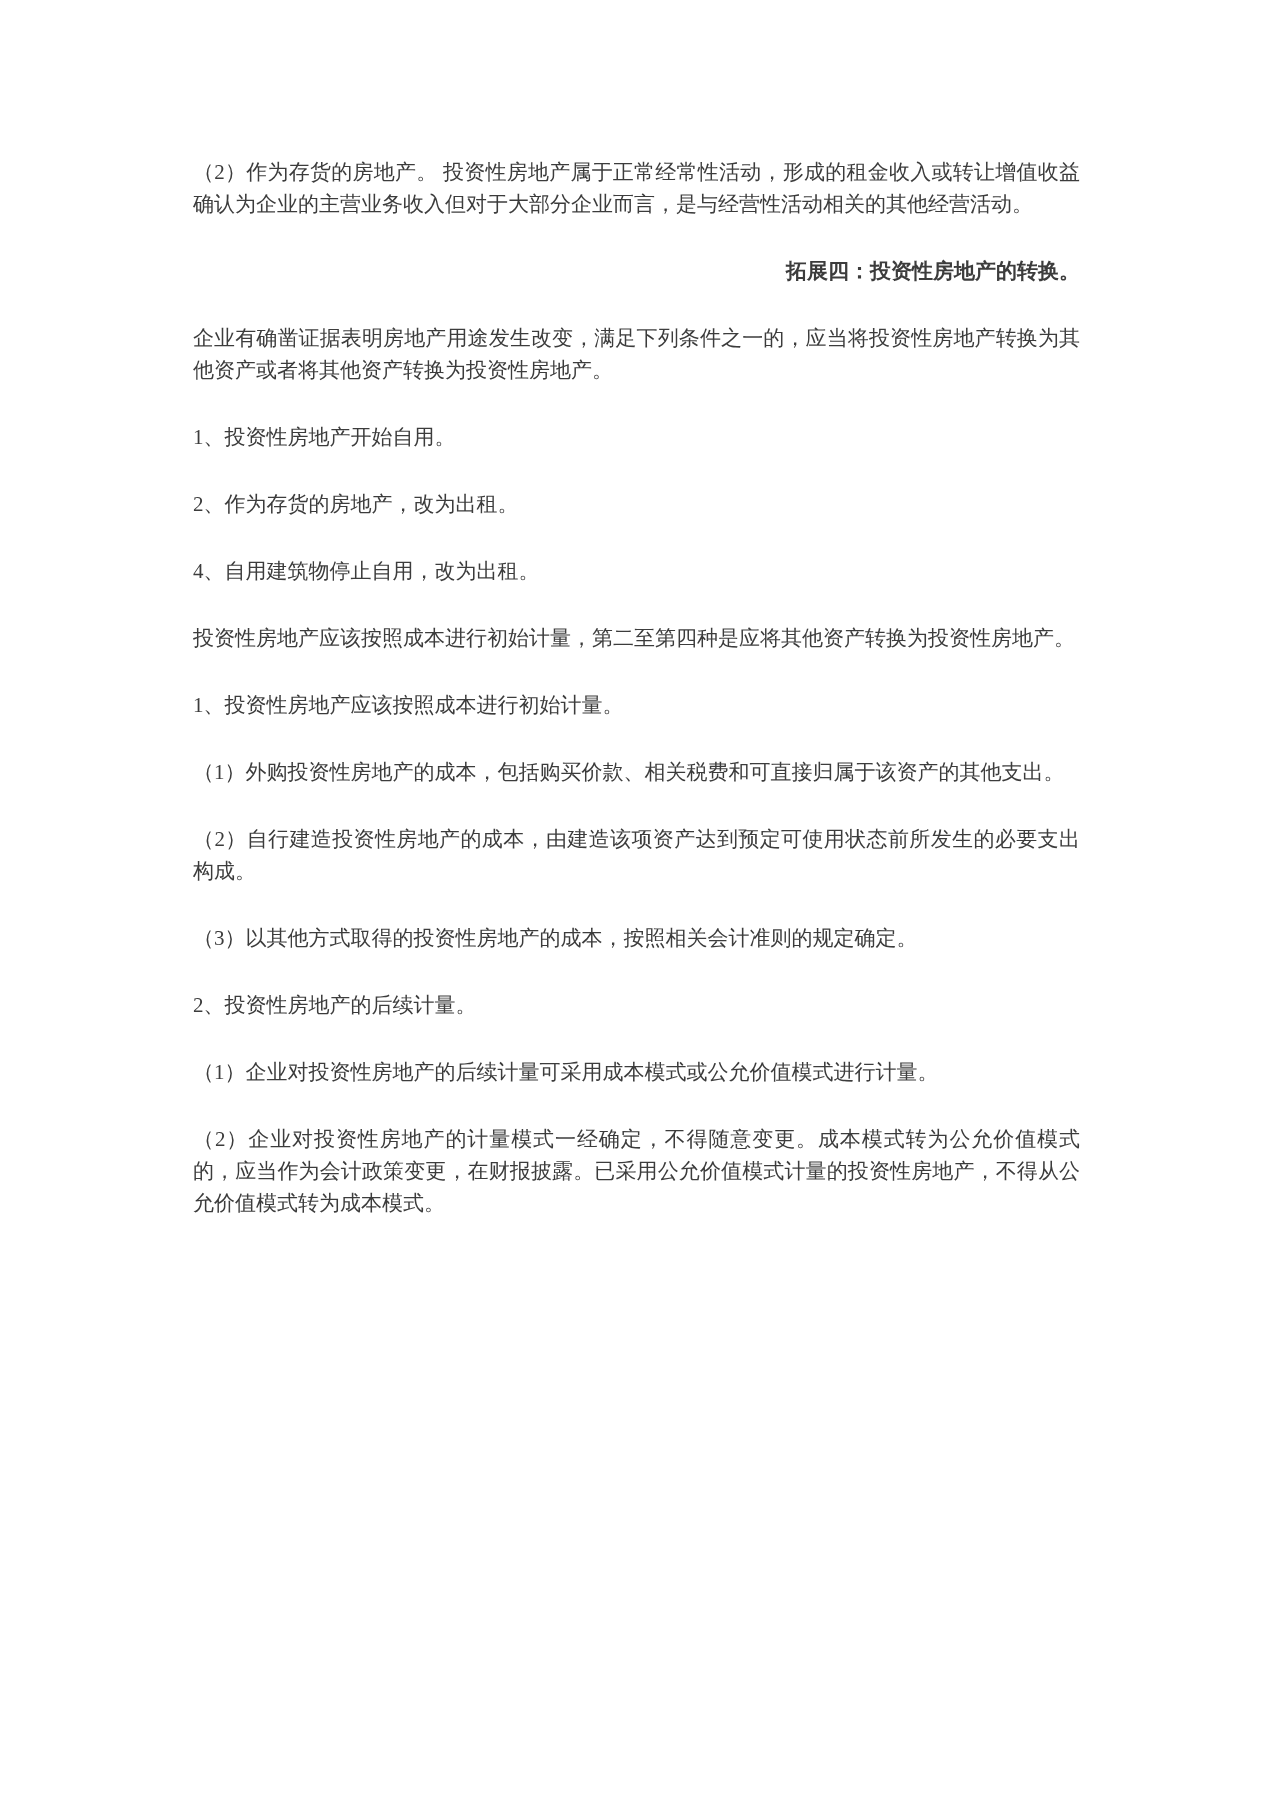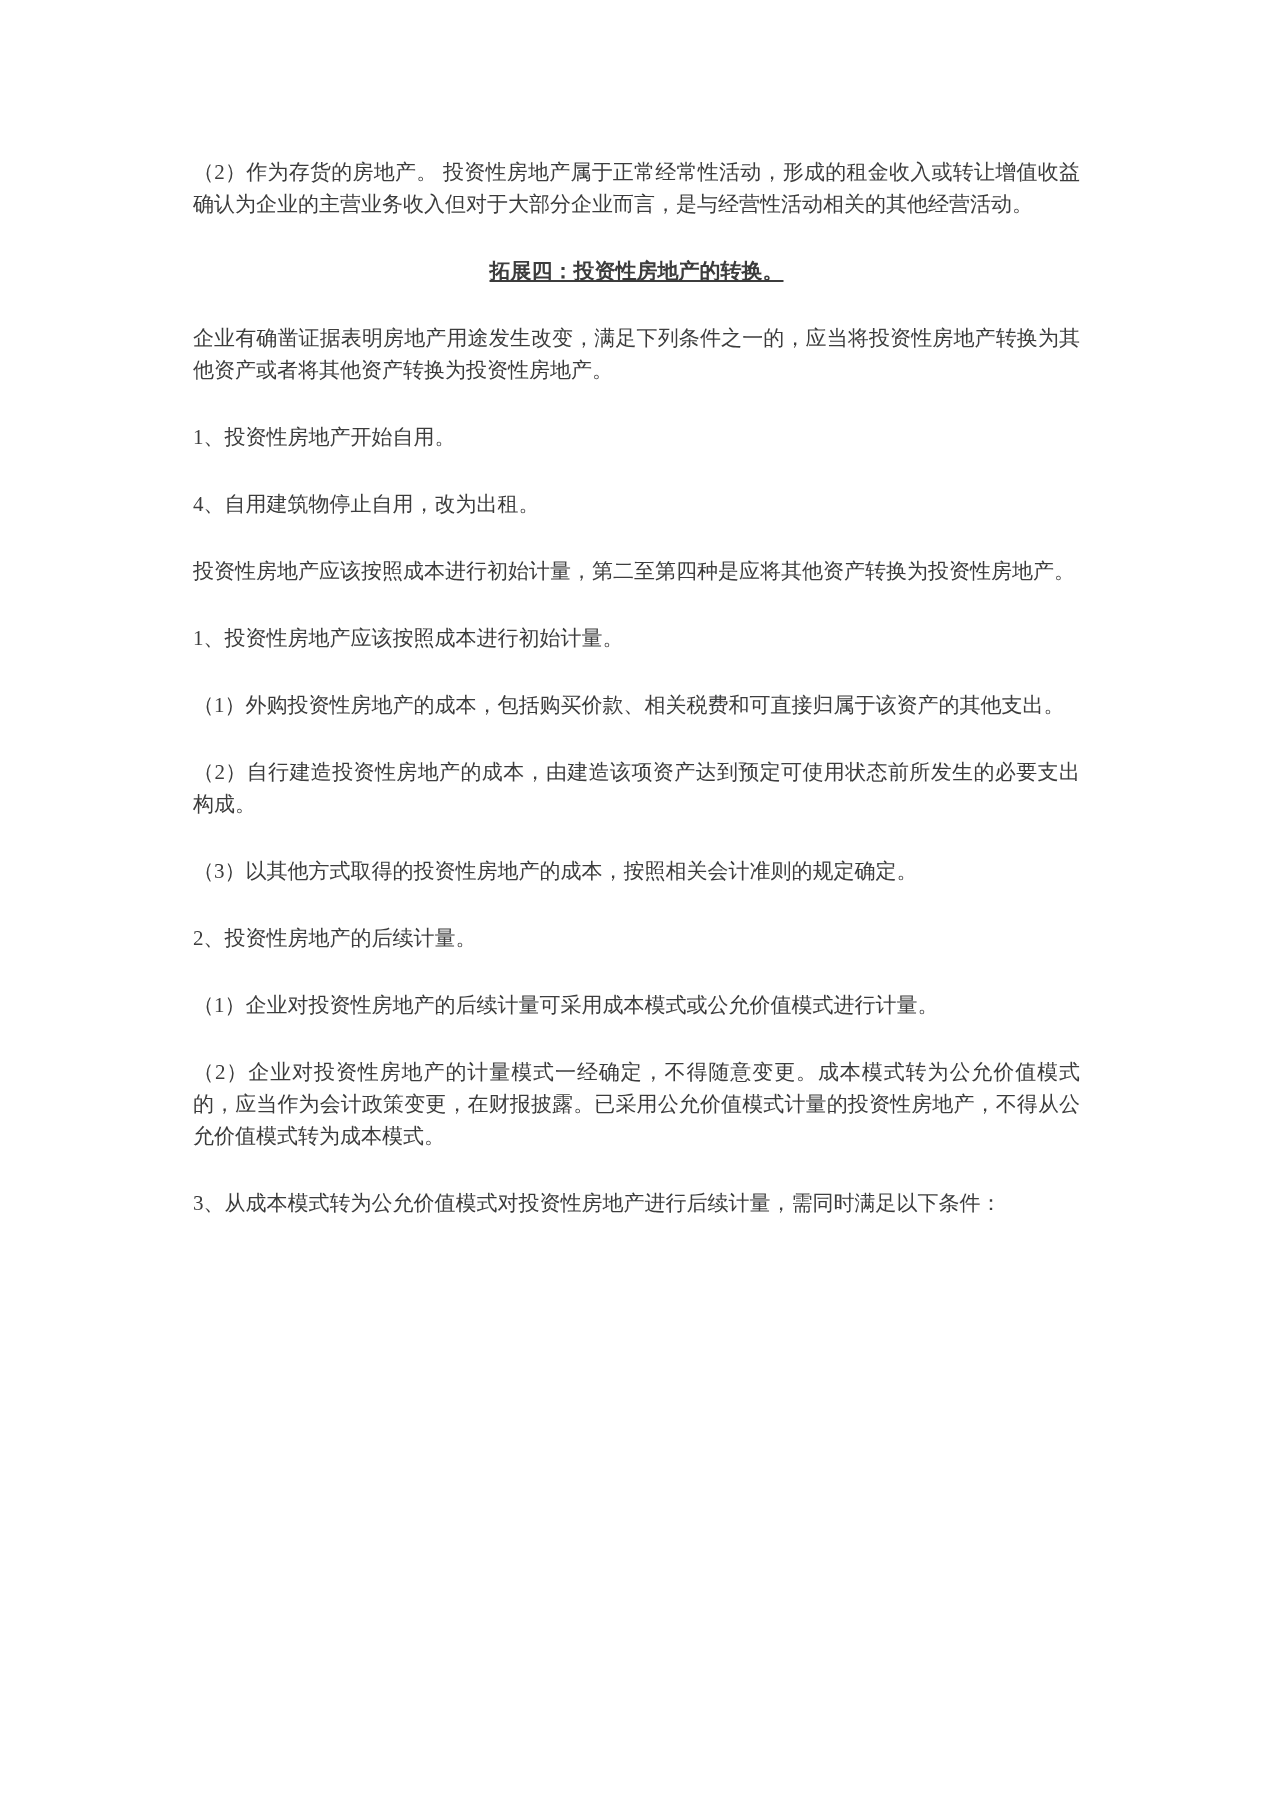--- a/index.html
+++ b/index.html
@@ -24,39 +24,39 @@
     font-family: "Liberation Serif", "DejaVu Serif", serif;
     font-size: 21px;
     line-height: 32px;
     color: #3c3c3c;
     margin: 0 0 35px 0;
     text-align: justify;
     font-weight: normal;
   }
   .doc h2 {
     font-weight: bold;
-    text-align: center;
-    text-decoration: underline;
+    text-align: right;
   }
   .mt-h1 { margin-top: 37px; }
   .mt-h2 { margin-top: 67px; }
 </style>
 </head>
 <body>
 
 <div class="doc">
 
   <p>（2）作为存货的房地产。 投资性房地产属于正常经常性活动，形成的租金收入或转让增值收益确认为企业的主营业务收入但对于大部分企业而言，是与经营性活动相关的其他经营活动。</p>
 
   <h2 class="mt-h1">拓展四：投资性房地产的转换。</h2>
 
   <p>企业有确凿证据表明房地产用途发生改变，满足下列条件之一的，应当将投资性房地产转换为其他资产或者将其他资产转换为投资性房地产。</p>
 
   <p>1、投资性房地产开始自用。</p>
 
+  <p>2、作为存货的房地产，改为出租。</p>
 
 
   <p>4、自用建筑物停止自用，改为出租。</p>
 
   <p>投资性房地产应该按照成本进行初始计量，第二至第四种是应将其他资产转换为投资性房地产。</p>
 
 
   <p>1、投资性房地产应该按照成本进行初始计量。</p>
 
   <p>（1）外购投资性房地产的成本，包括购买价款、相关税费和可直接归属于该资产的其他支出。</p>
@@ -64,15 +64,14 @@
   <p>（2）自行建造投资性房地产的成本，由建造该项资产达到预定可使用状态前所发生的必要支出构成。</p>
 
   <p>（3）以其他方式取得的投资性房地产的成本，按照相关会计准则的规定确定。</p>
 
   <p>2、投资性房地产的后续计量。</p>
 
   <p>（1）企业对投资性房地产的后续计量可采用成本模式或公允价值模式进行计量。</p>
 
   <p>（2）企业对投资性房地产的计量模式一经确定，不得随意变更。成本模式转为公允价值模式的，应当作为会计政策变更，在财报披露。已采用公允价值模式计量的投资性房地产，不得从公允价值模式转为成本模式。</p>
 
-  <p>3、从成本模式转为公允价值模式对投资性房地产进行后续计量，需同时满足以下条件：</p>
 
 </div>
 
 </body></html>

